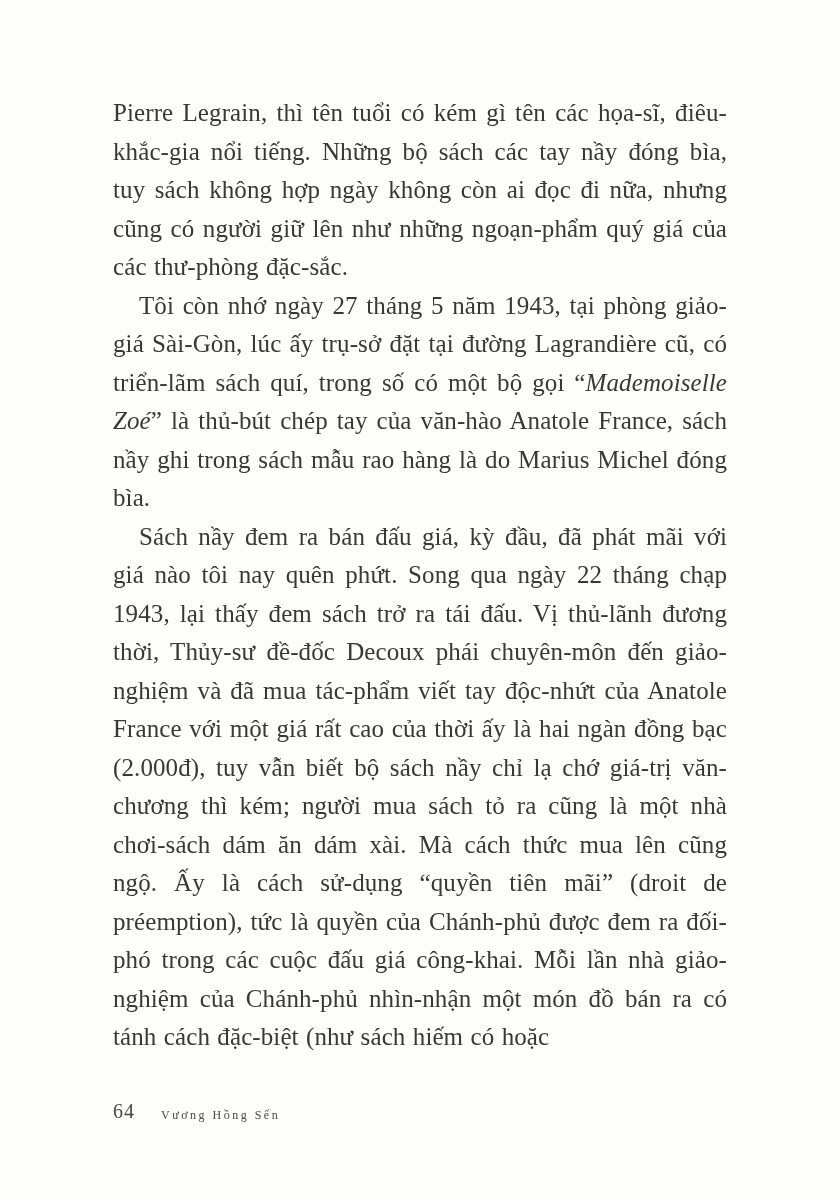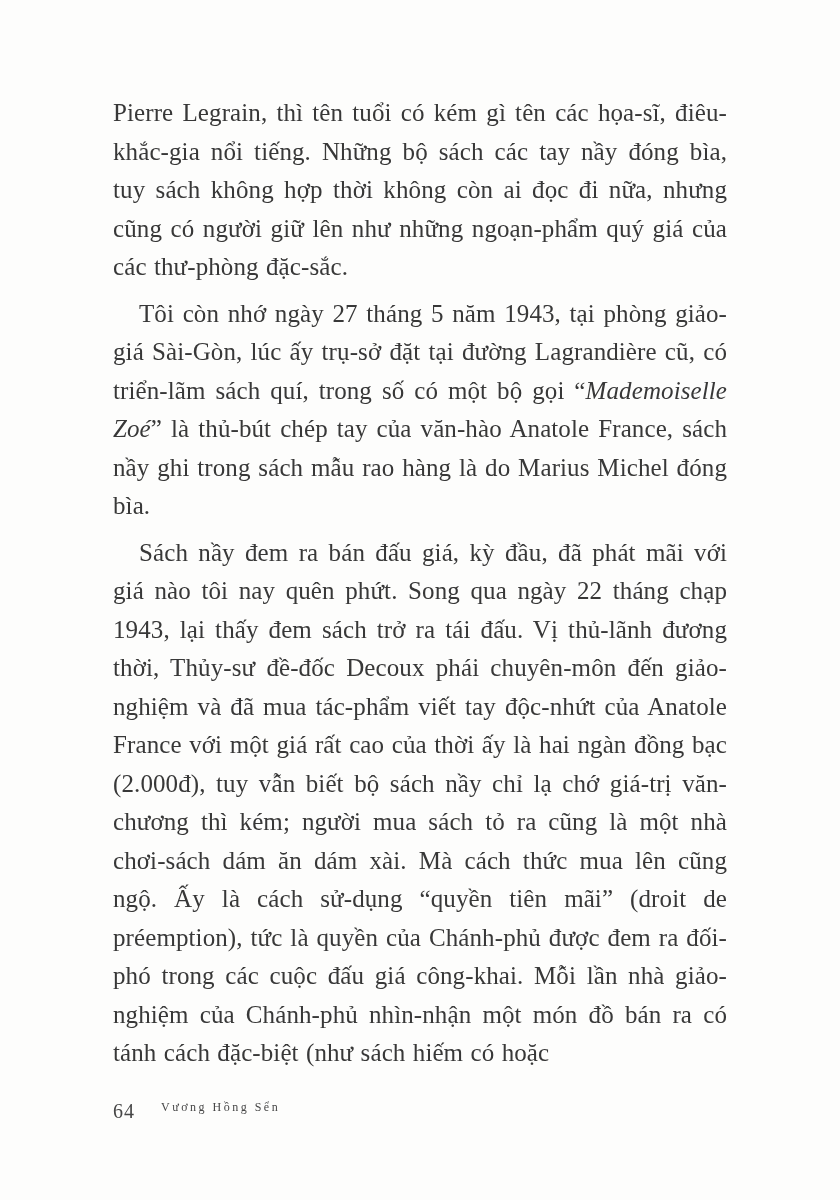--- a/index.html
+++ b/index.html
@@ -29,53 +29,52 @@
   .para {
     margin: 0;
     font-size: 25px;
     line-height: 38.5px;
     text-align: justify;
     text-indent: 26px;
     letter-spacing: 0.1px;
     word-spacing: 1px;
   }
   .para + .para {
-    margin-top: 8px;
   }
   .para.no-indent {
     text-indent: 0;
   }
   .para em {
     font-style: italic;
   }
   .footer {
     position: absolute;
     left: 113px;
     top: 1100px;
     width: 614px;
     display: flex;
-    align-items: flex-start;
+    align-items: flex-end;
     color: #474747;
   }
   .page-num {
     font-size: 20px;
     letter-spacing: 1px;
   }
   .author {
     margin-left: 26px;
     font-size: 12px;
     letter-spacing: 2.5px;
   }
 </style>
 </head>
 <body>
 
 <div class="page">
   <div class="text-block">
-    <p class="para no-indent">Pierre Legrain, thì tên tuổi có kém gì tên các họa-sĩ, điêu-khắc-gia nổi tiếng. Những bộ sách các tay nầy đóng bìa, tuy sách không hợp thời không còn ai đọc đi nữa, nhưng cũng có người giữ lên như những ngoạn-phẩm quý giá của các thư-phòng đặc-sắc.</p>
+    <p class="para no-indent">Pierre Legrain, thì tên tuổi có kém gì tên các họa-sĩ, điêu-khắc-gia nổi tiếng. Những bộ sách các tay nầy đóng bìa, tuy sách không hợp ngày không còn ai đọc đi nữa, nhưng cũng có người giữ lên như những ngoạn-phẩm quý giá của các thư-phòng đặc-sắc.</p>
     <p class="para"><span>Tôi còn nhớ ngày 27 tháng 5 năm 1943, tại phòng giảo-giá Sài-Gòn, lúc ấy trụ-sở đặt tại đường Lagrandière cũ, có triển-lãm sách quí, trong số có một bộ gọi “</span><em>Mademoiselle Zoé</em><span>” là thủ-bút chép tay của văn-hào Anatole France, sách nầy ghi trong sách mẫu rao hàng là do Marius Michel đóng bìa.</span></p>
     <p class="para">Sách nầy đem ra bán đấu giá, kỳ đầu, đã phát mãi với giá nào tôi nay quên phứt. Song qua ngày 22 tháng chạp 1943, lại thấy đem sách trở ra tái đấu. Vị thủ-lãnh đương thời, Thủy-sư đề-đốc Decoux phái chuyên-môn đến giảo-nghiệm và đã mua tác-phẩm viết tay độc-nhứt của Anatole France với một giá rất cao của thời ấy là hai ngàn đồng bạc (2.000đ), tuy vẫn biết bộ sách nầy chỉ lạ chớ giá-trị văn-chương thì kém; người mua sách tỏ ra cũng là một nhà chơi-sách dám ăn dám xài. Mà cách thức mua lên cũng ngộ. Ấy là cách sử-dụng “quyền tiên mãi” (droit de préemption), tức là quyền của Chánh-phủ được đem ra đối-phó trong các cuộc đấu giá công-khai. Mỗi lần nhà giảo-nghiệm của Chánh-phủ nhìn-nhận một món đồ bán ra có tánh cách đặc-biệt (như sách hiếm có hoặc</p>
   </div>
 
   <div class="footer">
     <span class="page-num">64</span>
     <span class="author">Vương Hồng Sển</span>
   </div>
 </div>
 

